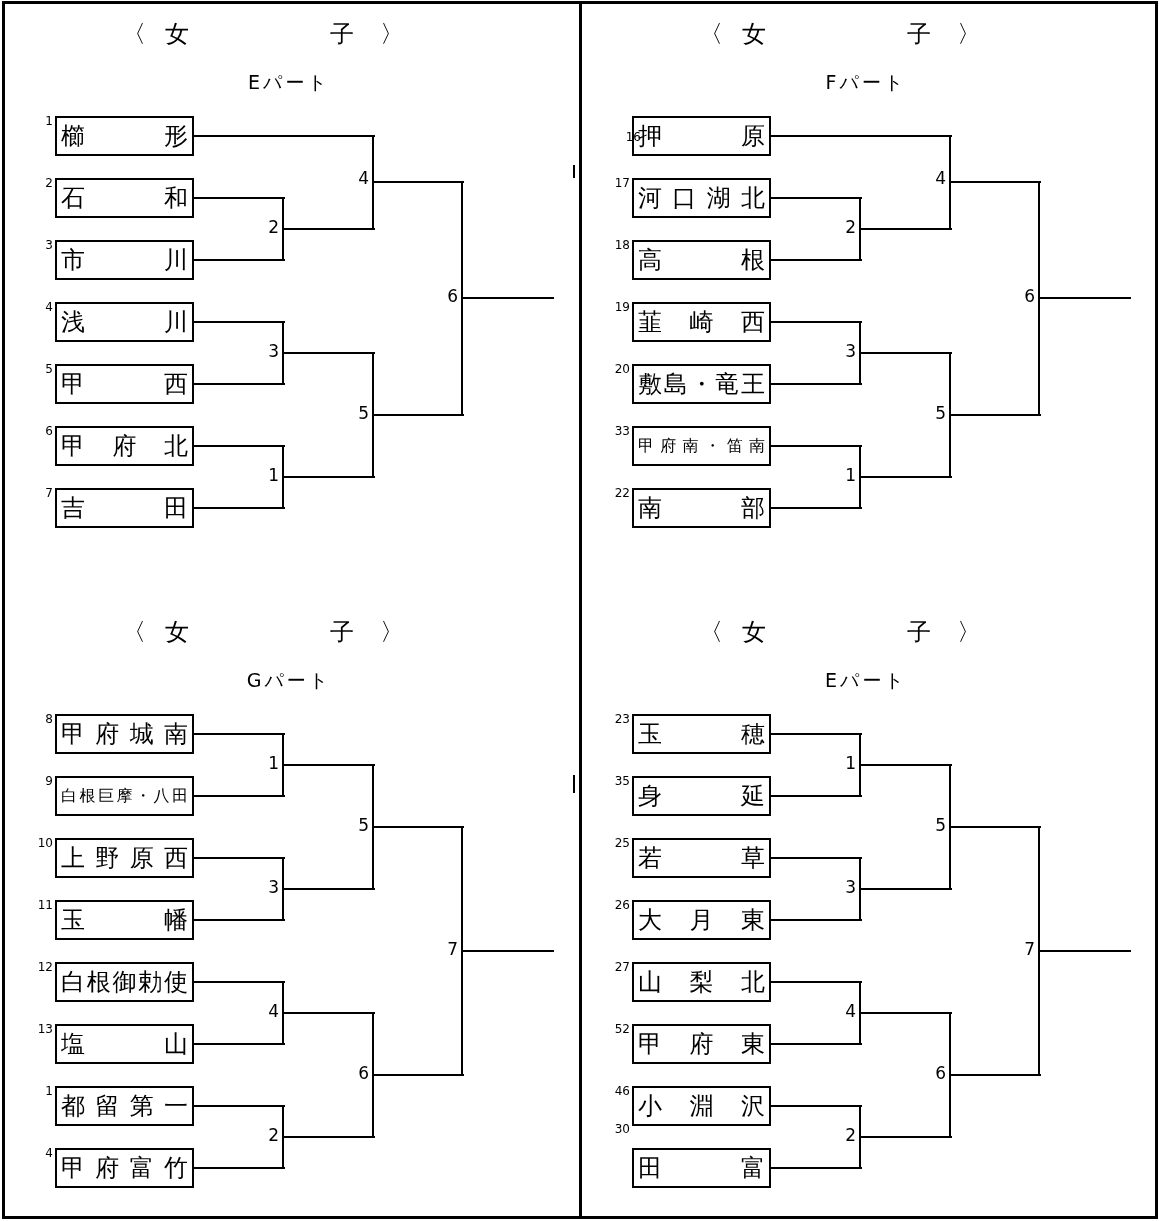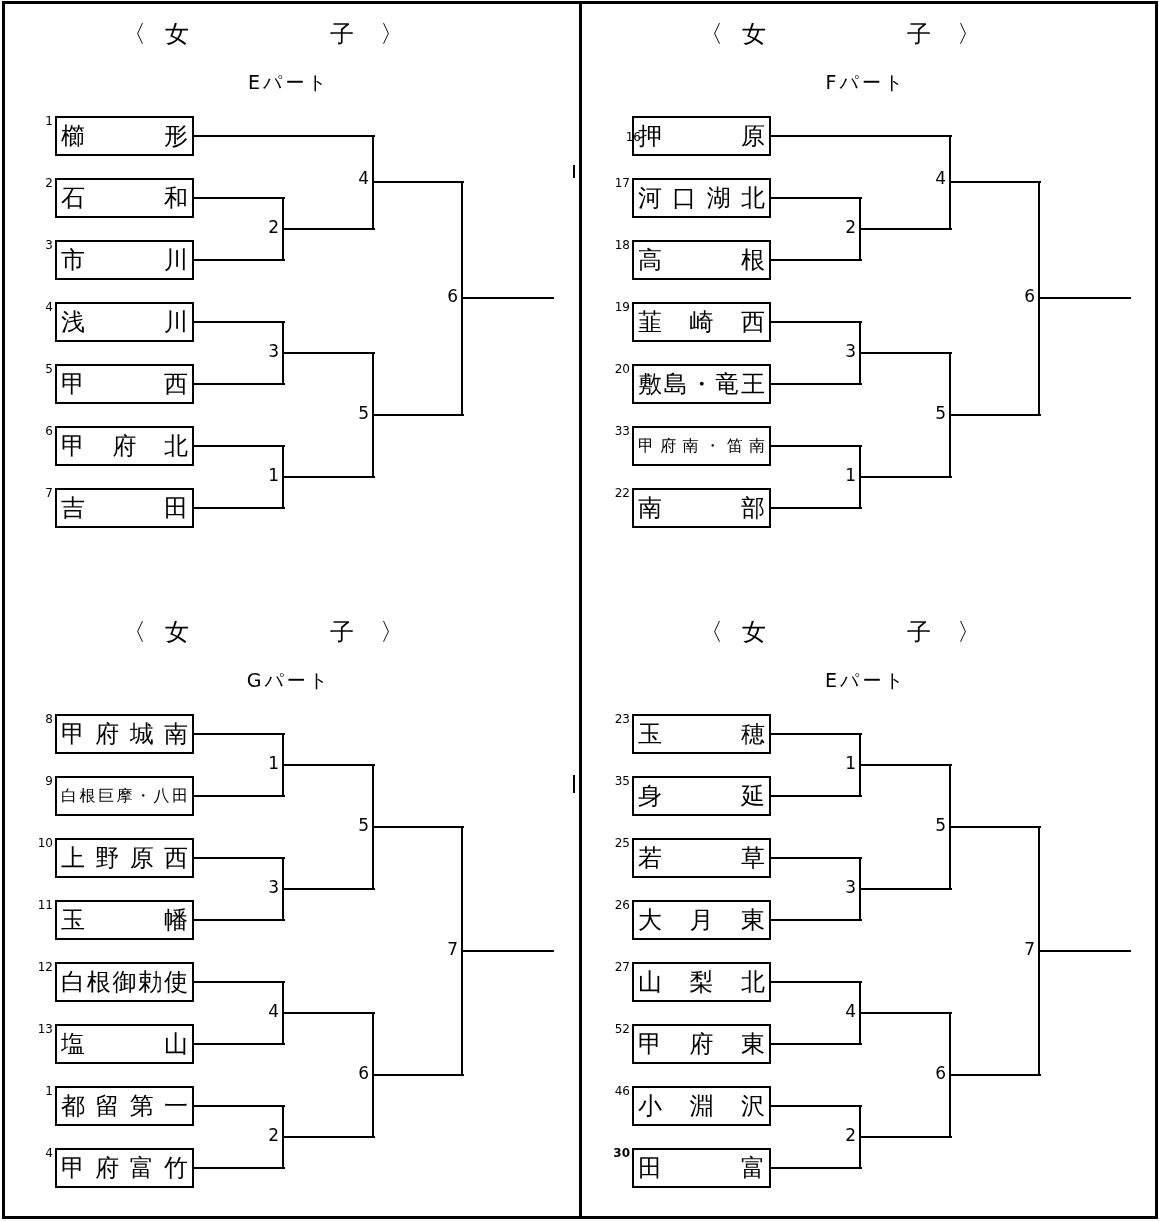--- a/index.html
+++ b/index.html
@@ -313,21 +313,21 @@
       <span>甲</span>
       <span>府</span>
       <span>東</span>
     </div>
     <div class="seed" style="left:29px;top:486px;">46</div>
     <div class="team" style="left:53px;top:488px;">
       <span>小</span>
       <span>淵</span>
       <span>沢</span>
     </div>
-    <div class="seed" style="left:29px;top:548px;font-weight:bold;">30</div>
+    <div class="seed" style="left:29px;top:524px;">30</div>
     <div class="team" style="left:53px;top:550px;">
       <span>田</span>
       <span>富</span>
     </div>
     <div class="line" style="left:192px;top:135px;width:91px;height:2px;"></div>
     <div class="line" style="left:192px;top:197px;width:91px;height:2px;"></div>
     <div class="line" style="left:280px;top:136px;width:2px;height:63px;"></div>
     <div class="match" style="left:261px;top:155px;">1</div>
     <div class="line" style="left:192px;top:259px;width:91px;height:2px;"></div>
     <div class="line" style="left:192px;top:321px;width:91px;height:2px;"></div>

